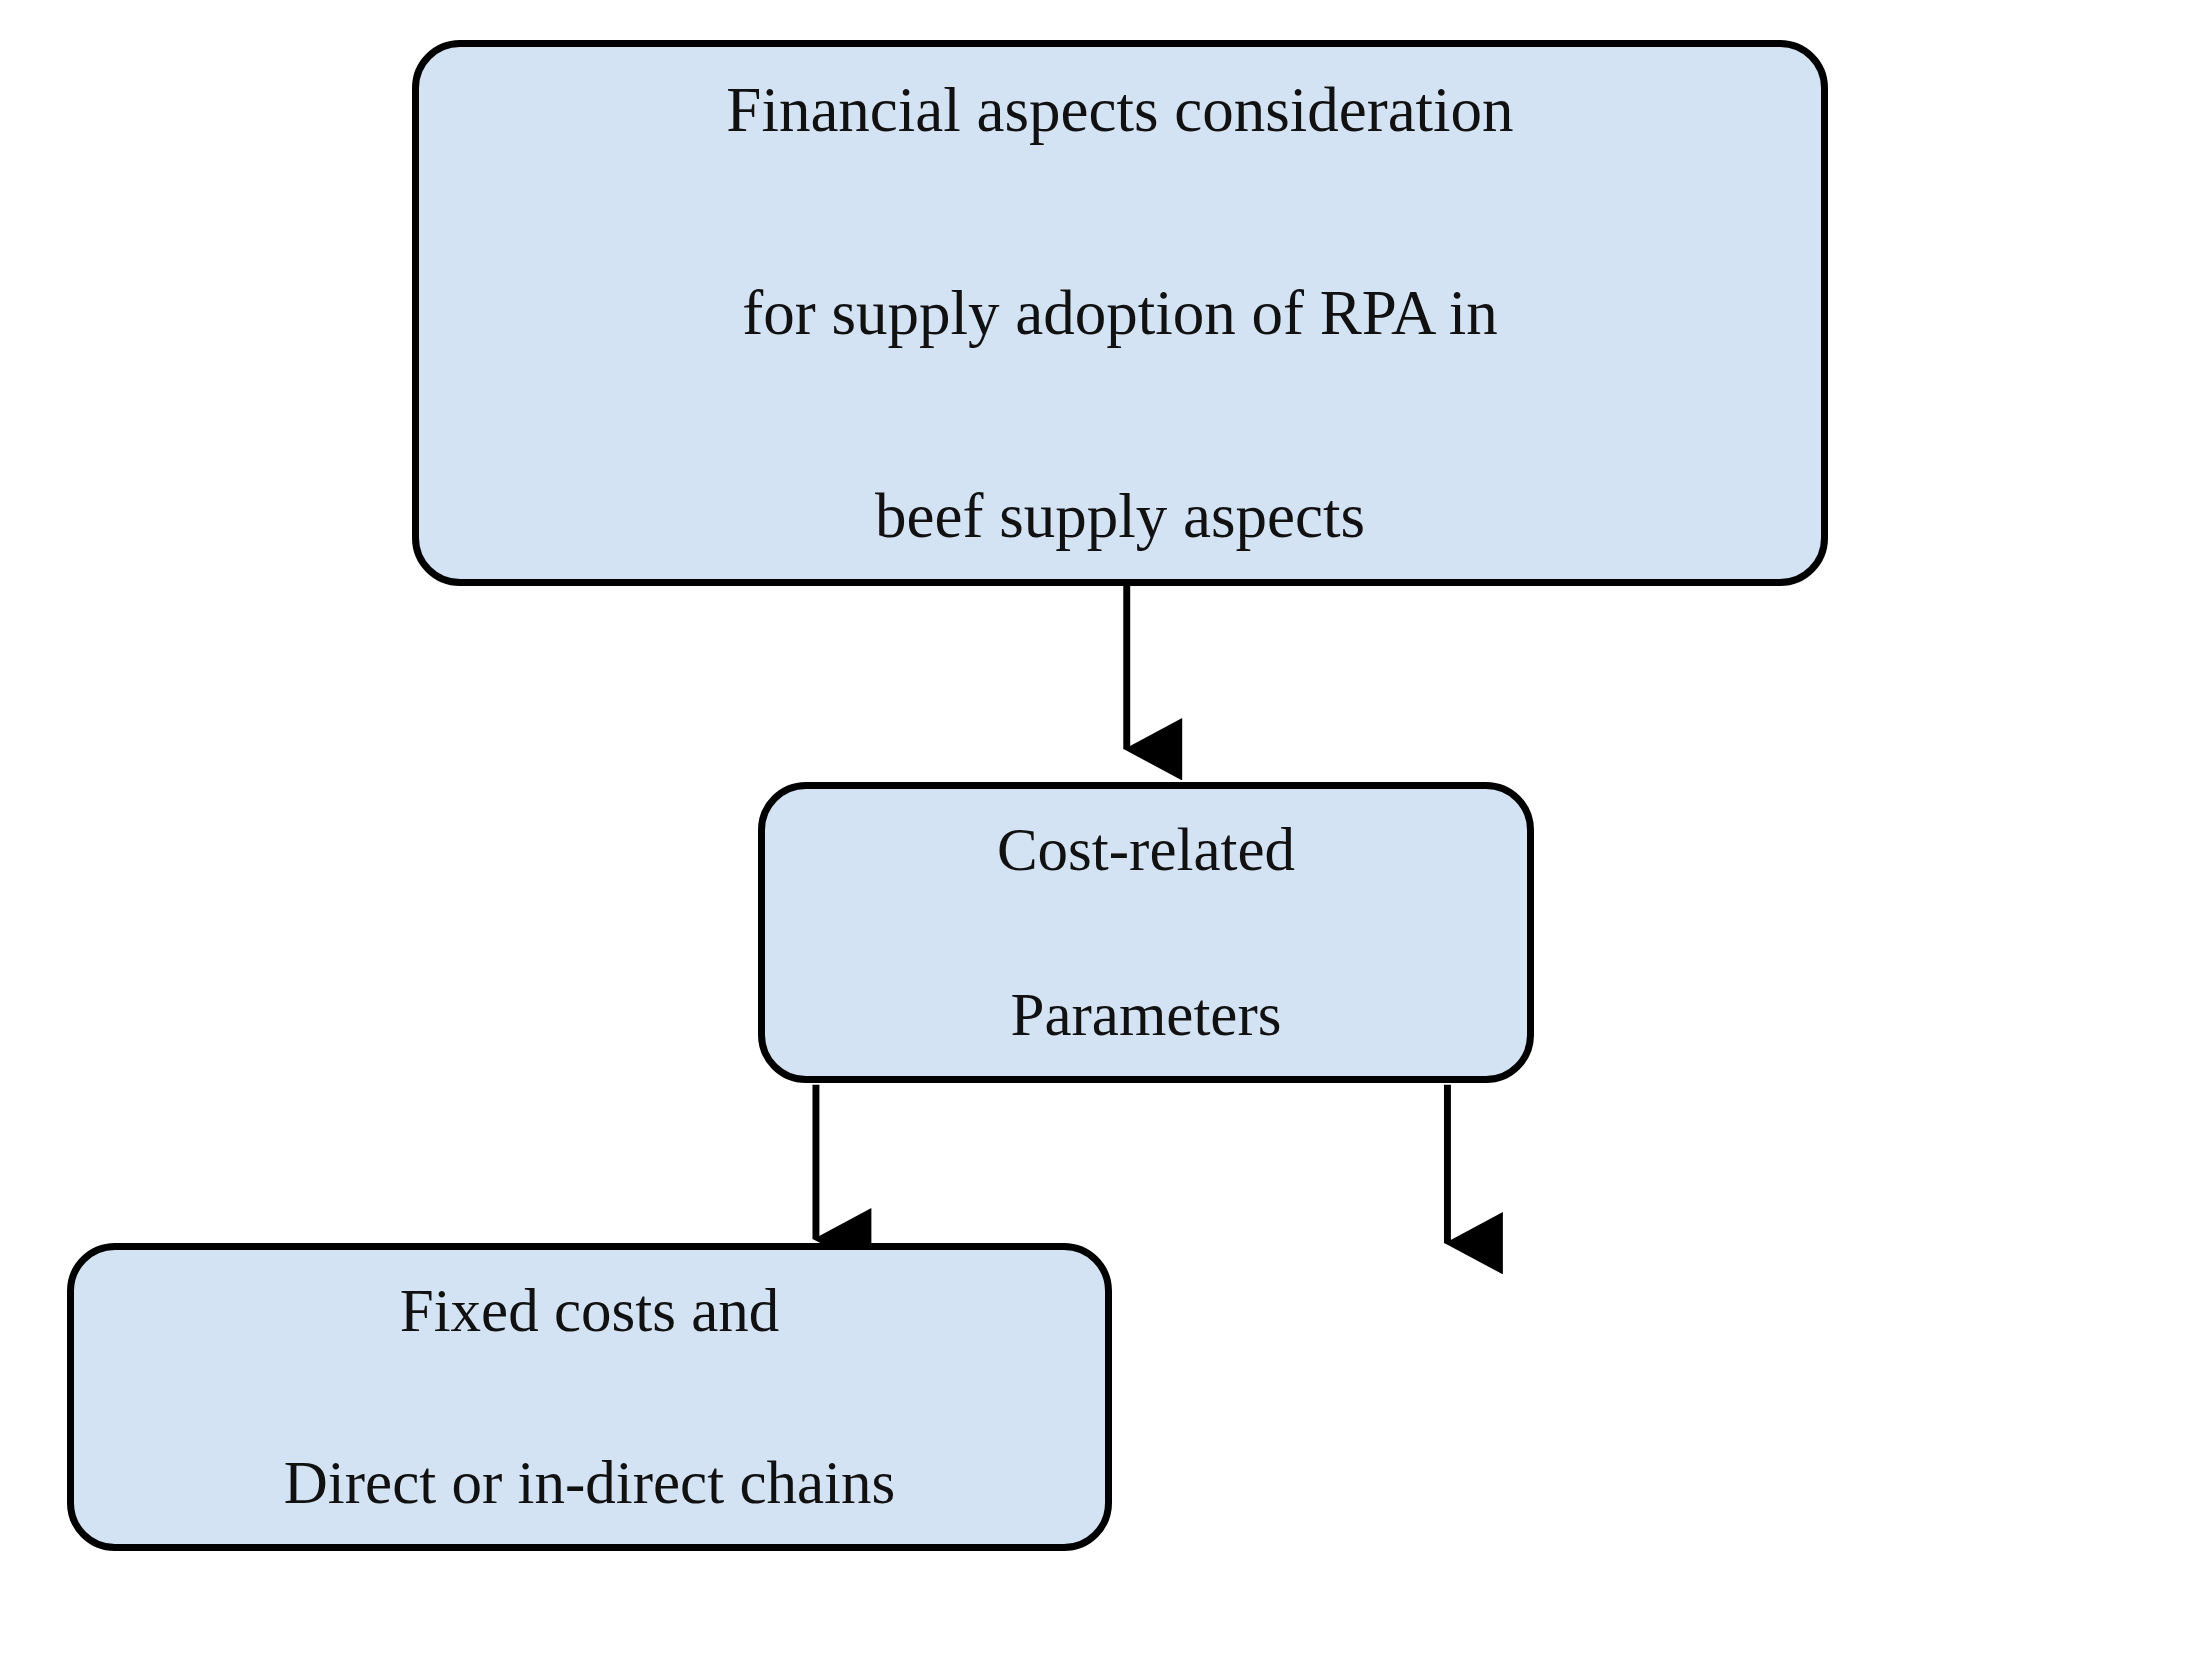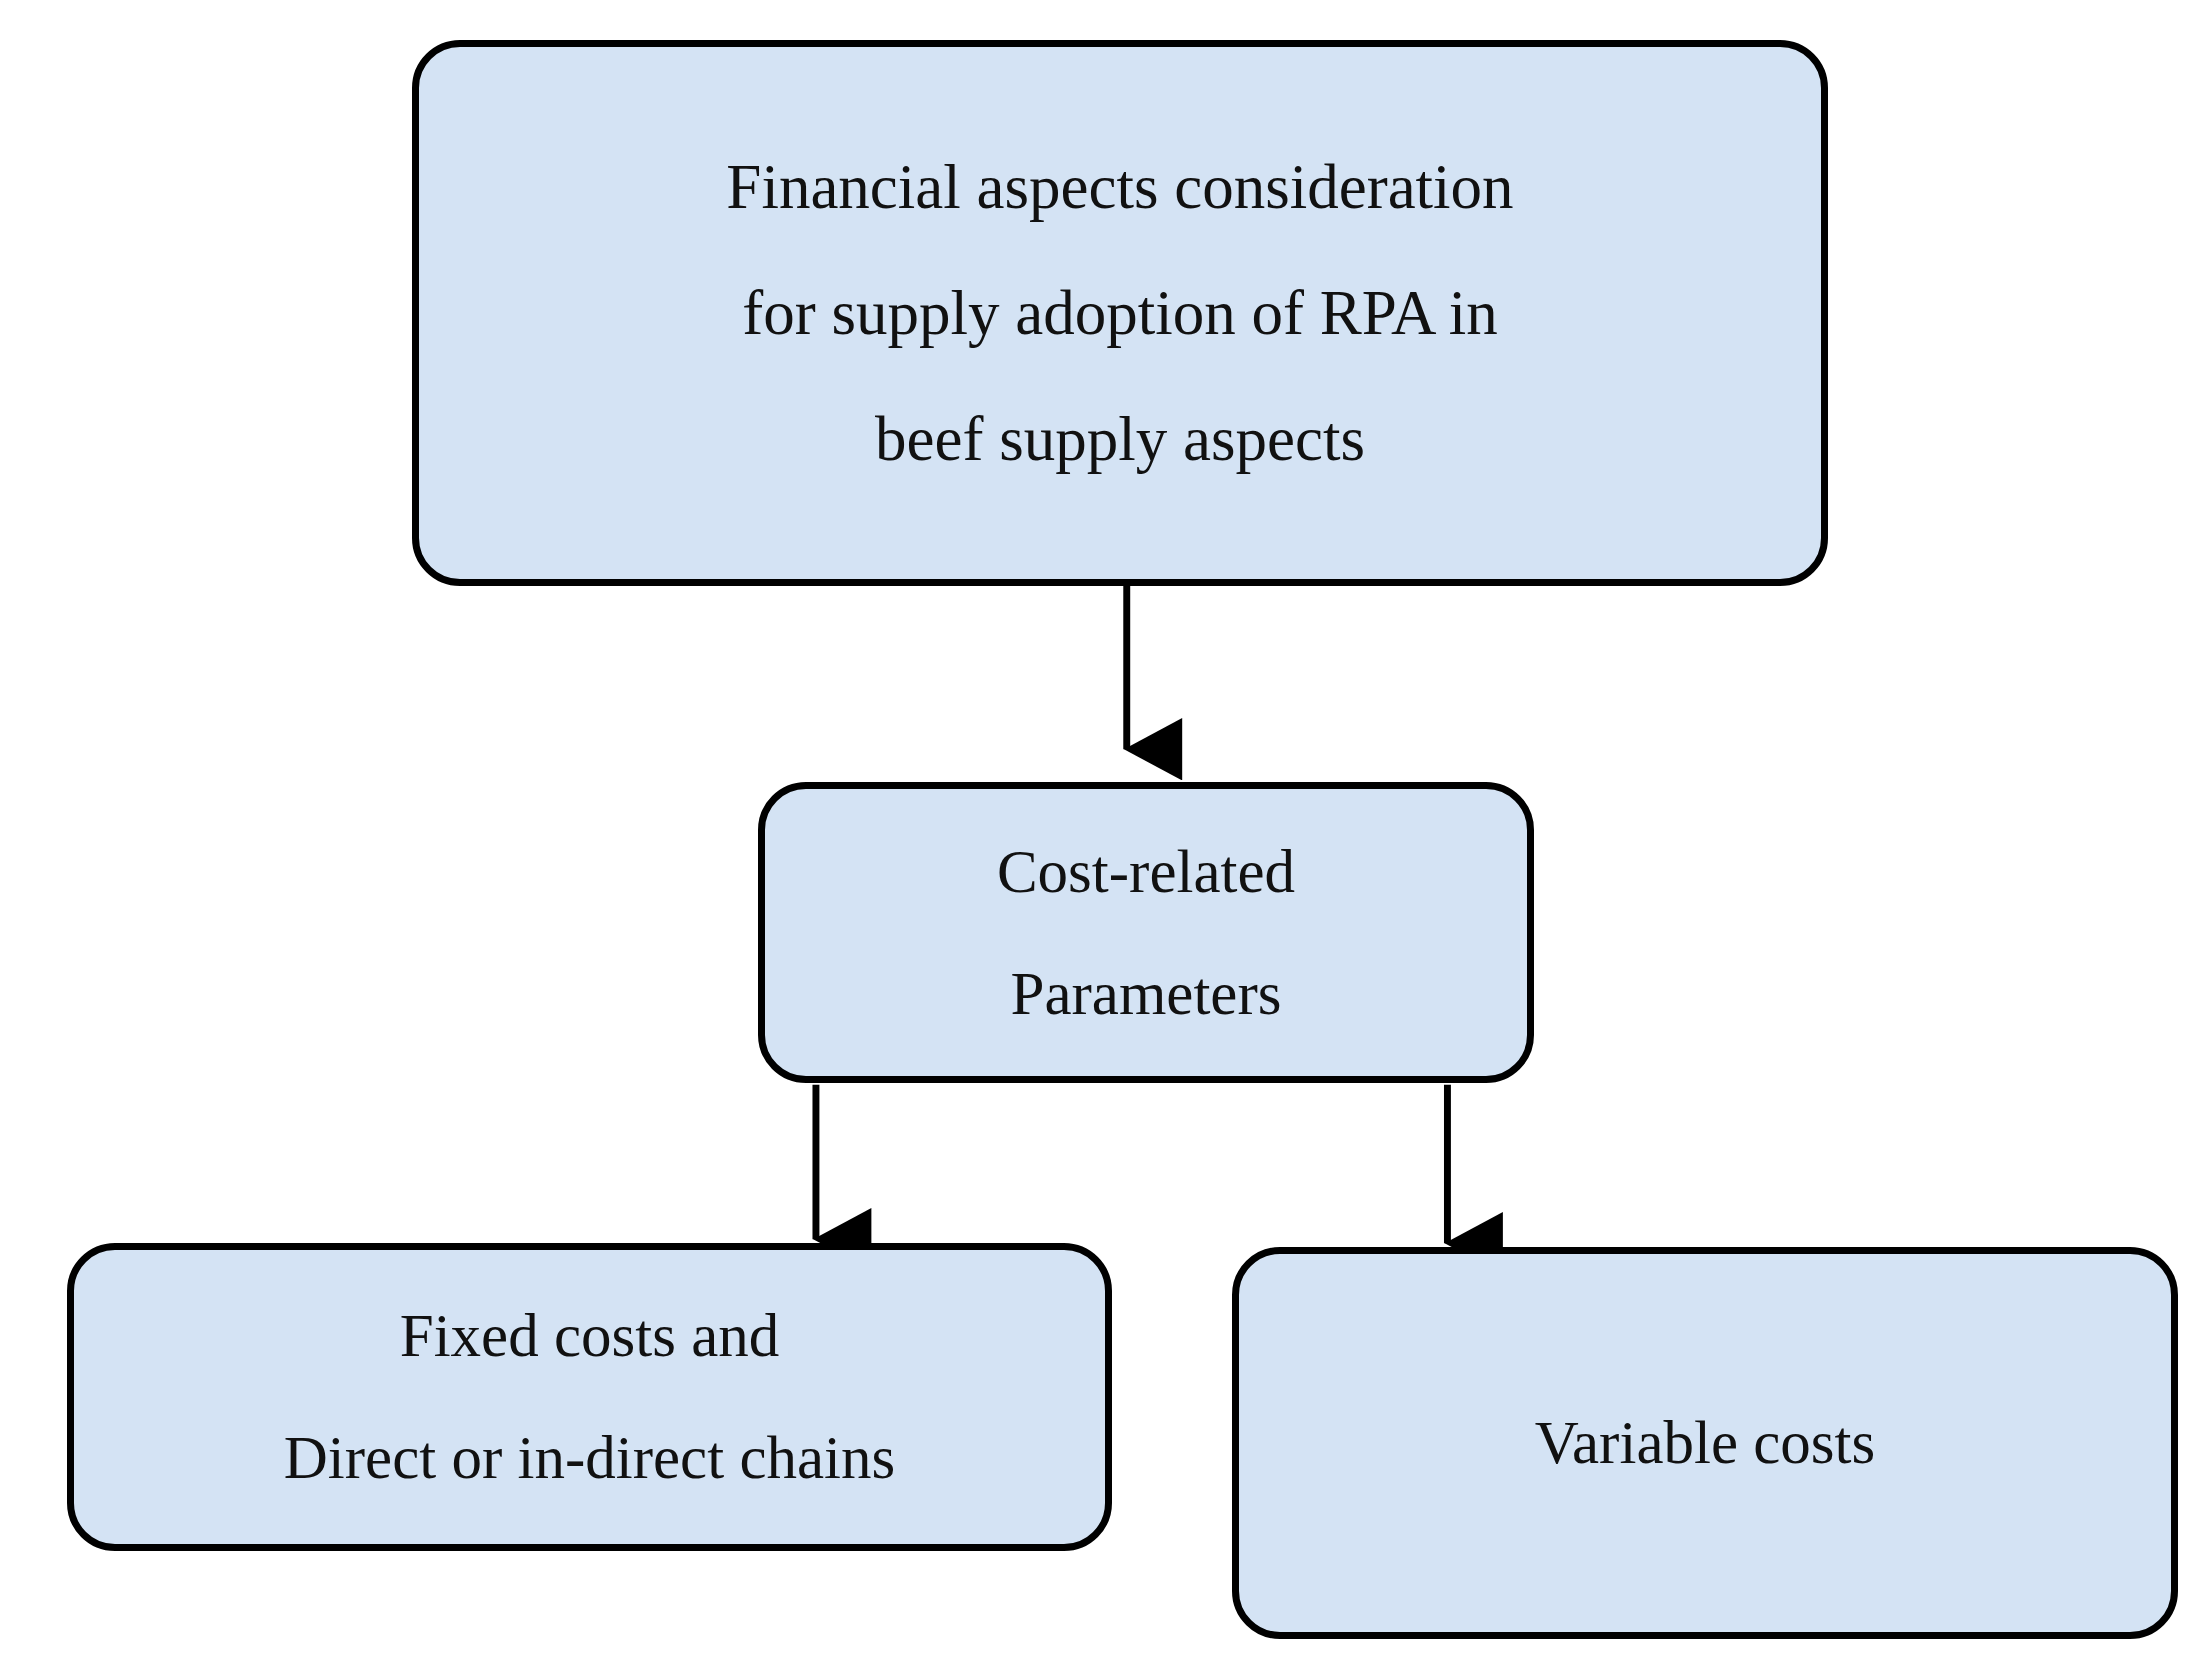--- a/index.html
+++ b/index.html
@@ -21,21 +21,21 @@
   }
   .node {
     position: absolute;
     box-sizing: border-box;
     background: #d4e3f4;
     border: 7px solid #000000;
     border-radius: 48px;
     display: flex;
     flex-direction: column;
     align-items: center;
-    justify-content: center;
+    justify-content: space-between;
     color: #111111;
     text-align: center;
     line-height: 1.75;
     z-index: 2;
   }
   .node .line {
     display: block;
     white-space: nowrap;
   }
 
@@ -114,18 +114,15 @@
   <div class="node" id="node-cost-parameters">
     <span class="line">Cost-related</span>
     <span class="line">Parameters</span>
   </div>
 
   <div class="node" id="node-fixed-costs">
     <span class="line">Fixed costs and</span>
     <span class="line">Direct or in-direct chains</span>
   </div>
 
-  <div class="node" id="node-variable-costs">
-    <span class="line">Variable costs</span>
-  </div>
 
 </div>
 
 
 </body></html>

